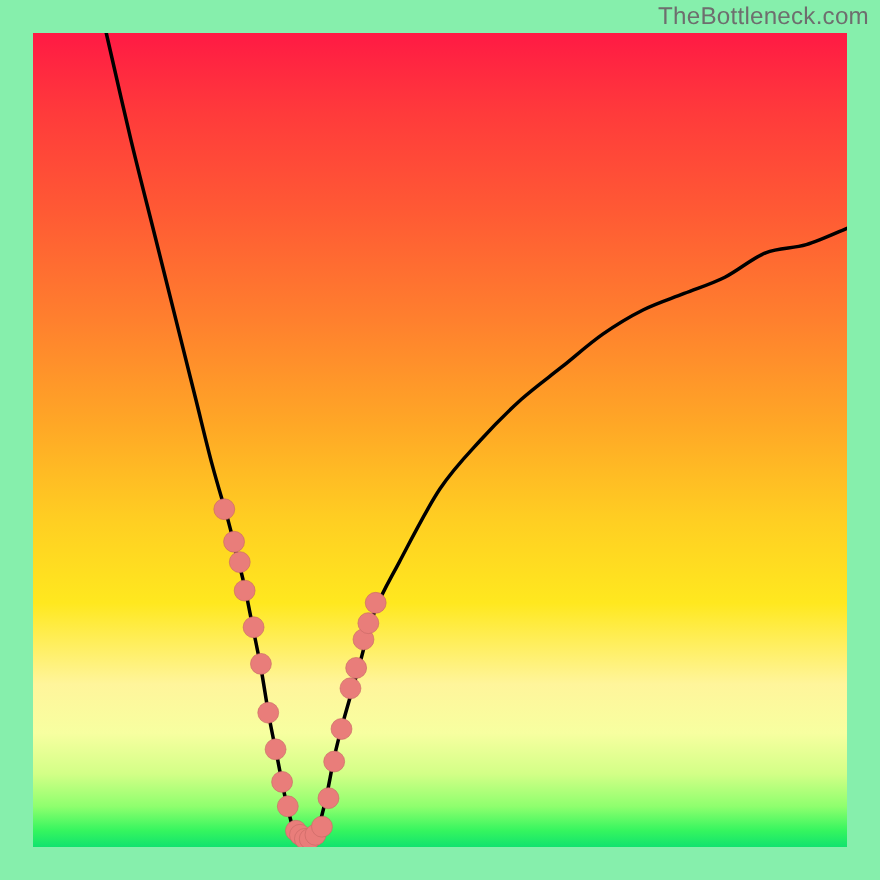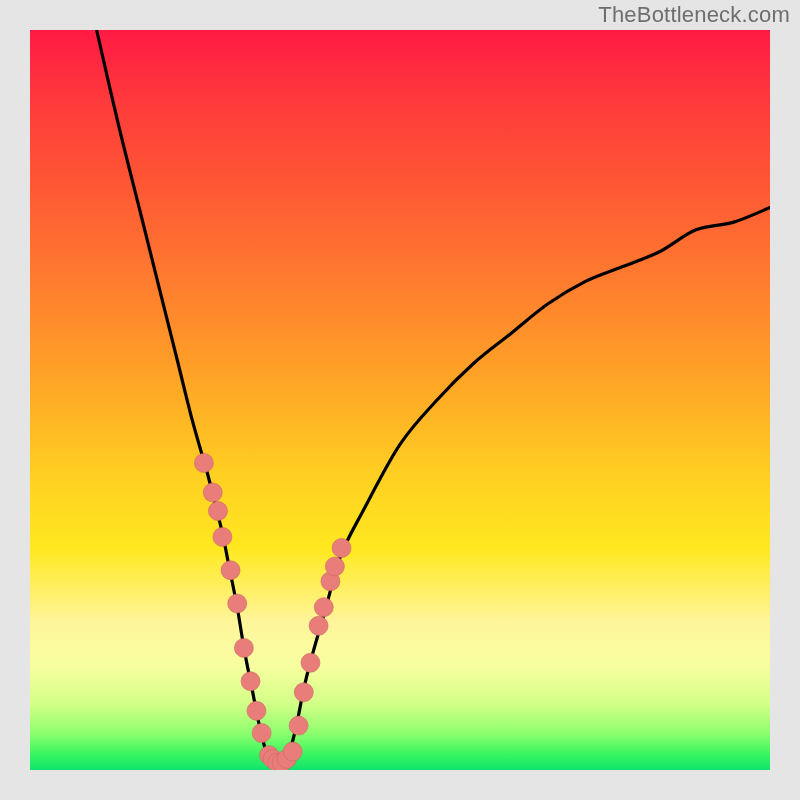--- a/index.html
+++ b/index.html
@@ -8,21 +8,21 @@
     width: 800px;
     height: 800px;
     overflow: hidden;
     background: #000;
     font-family: Arial, Helvetica, sans-serif;
   }
   .frame {
     position: relative;
     width: 800px;
     height: 800px;
-    background: #e5e5e5;
+    background: #86efac;
   }
   .plot-area {
     position: absolute;
     left: 30px;
     top: 30px;
     width: 740px;
     height: 740px;
     background: linear-gradient(
       to bottom,
       #ff1a44 0%,

